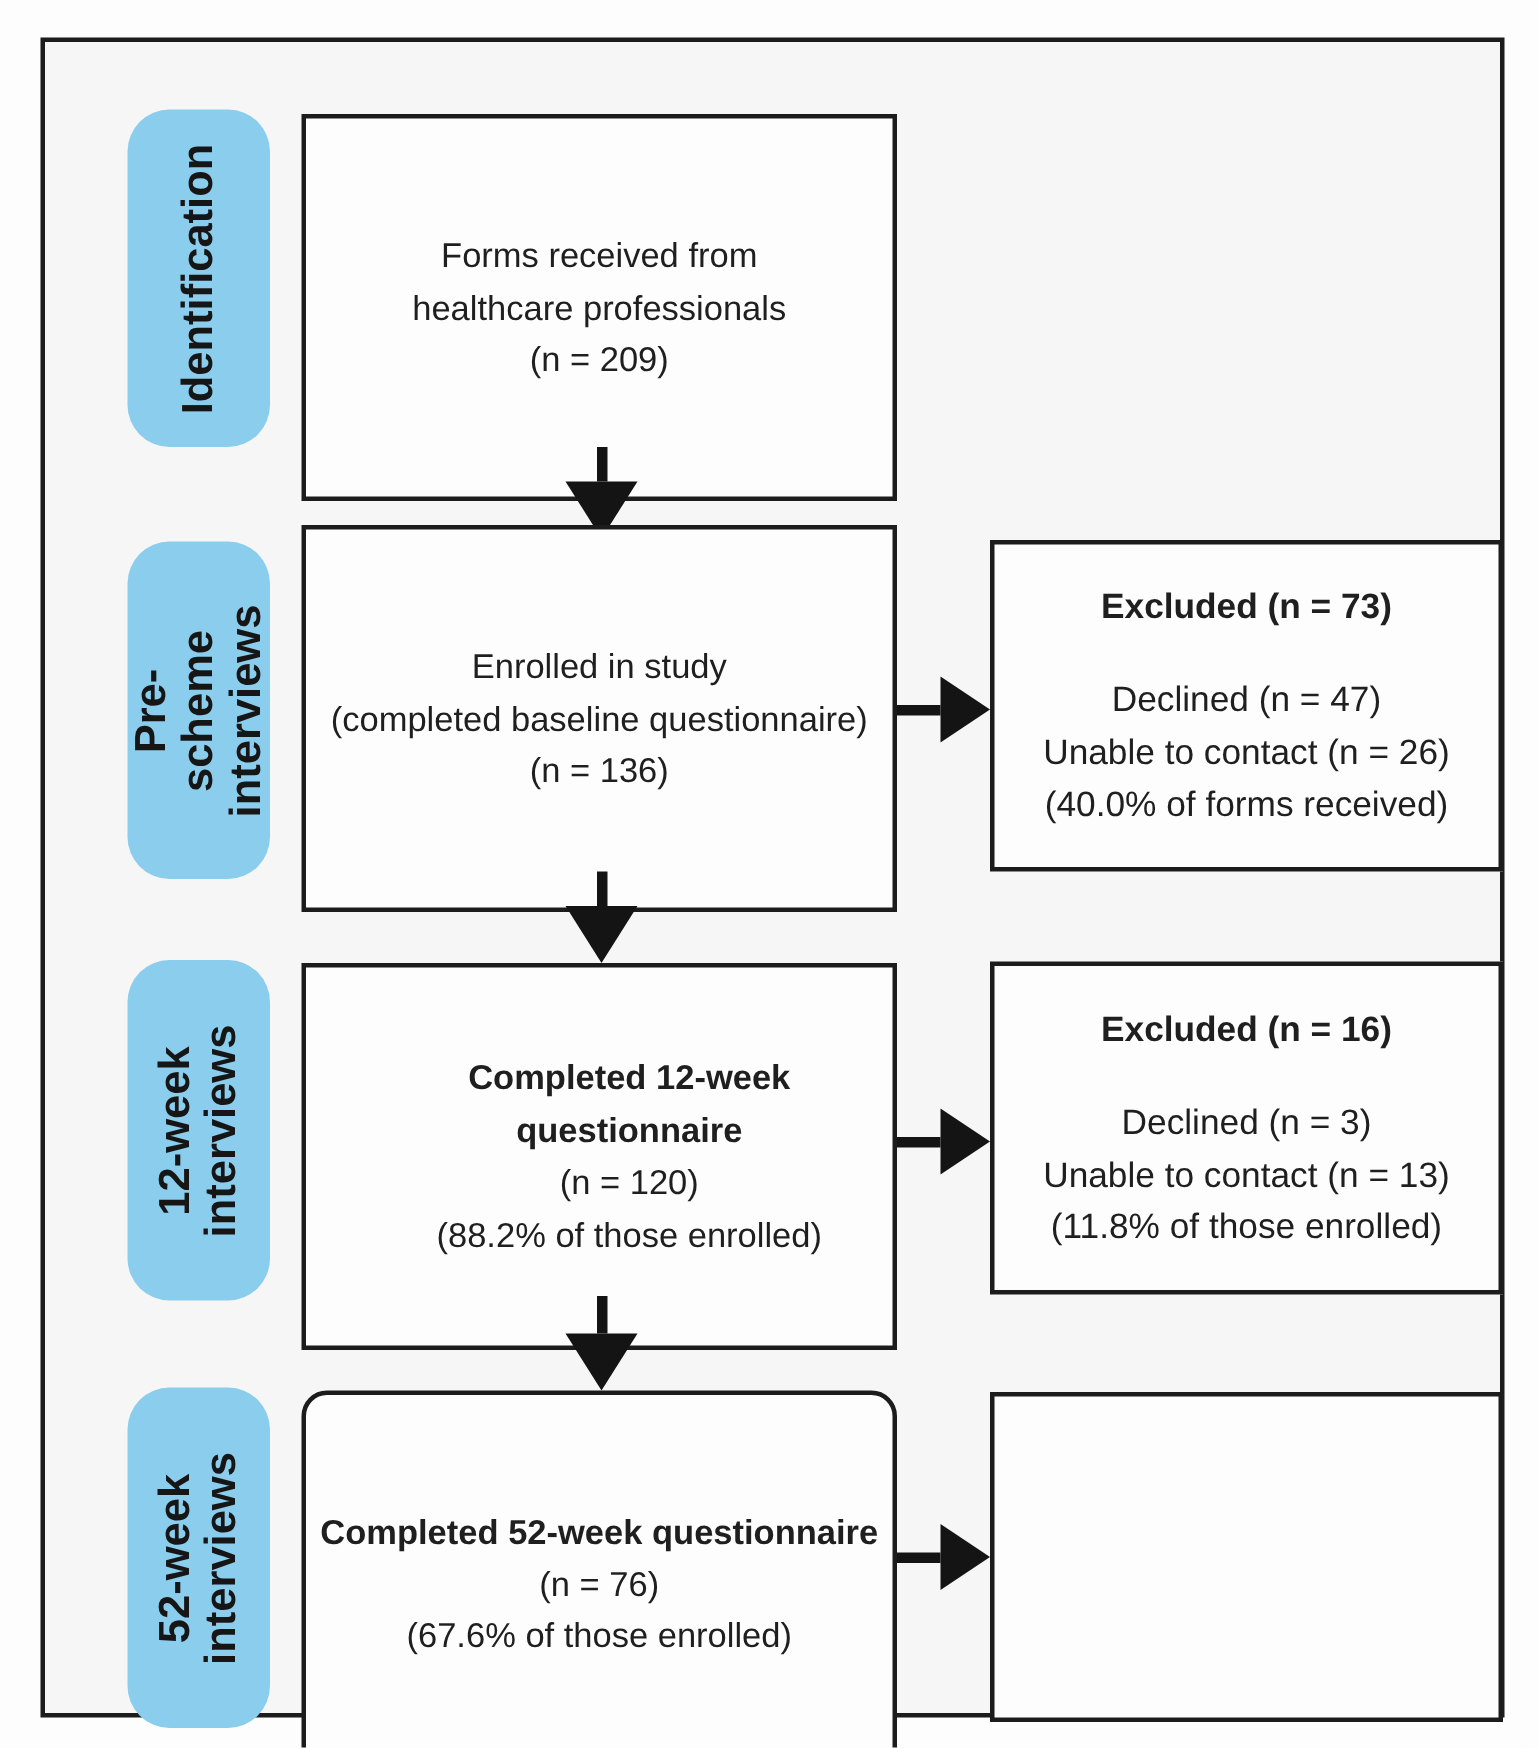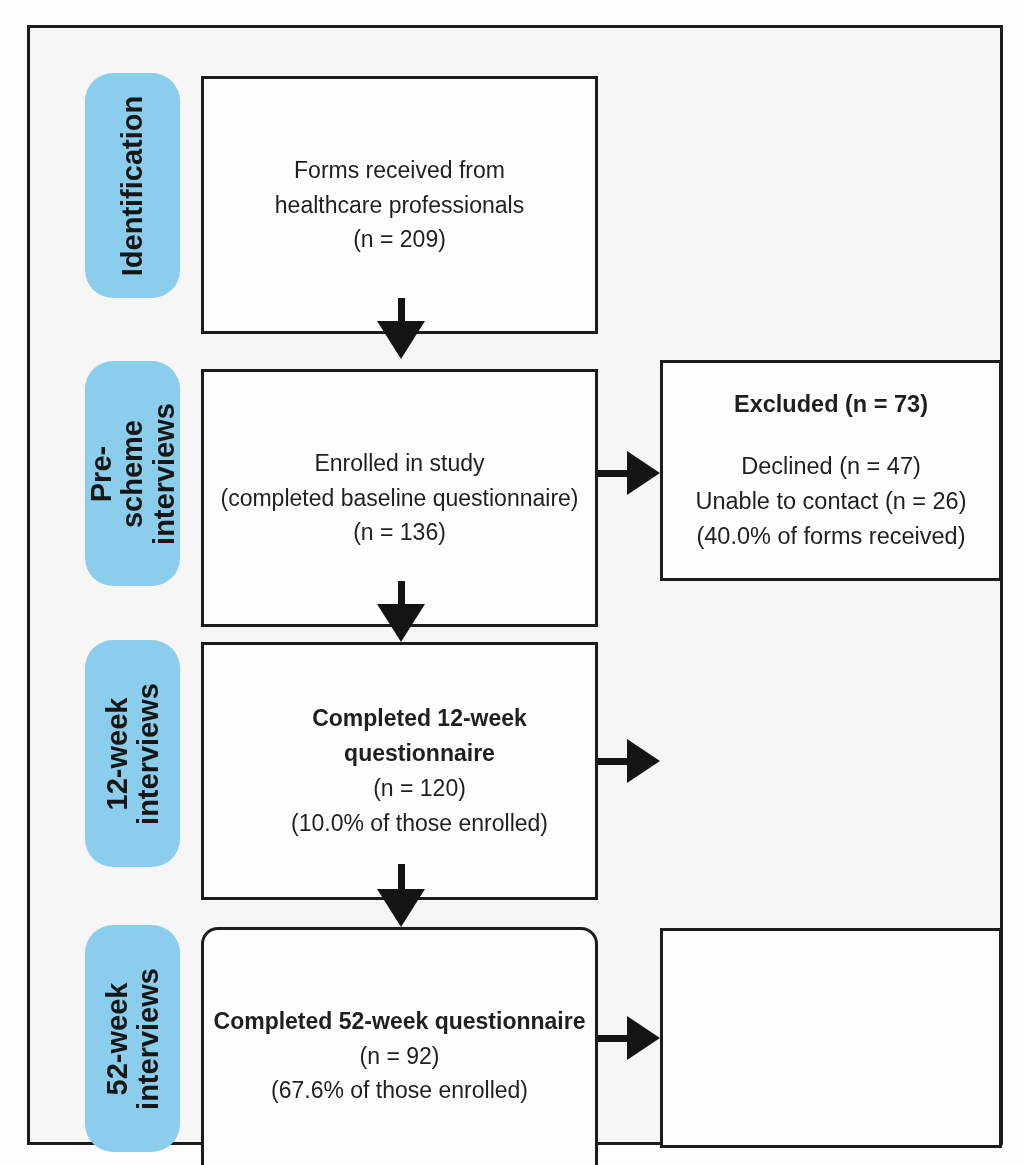--- a/index.html
+++ b/index.html
@@ -96,21 +96,21 @@
     border-top: 22px solid transparent;
     border-bottom: 22px solid transparent;
     border-left: 33px solid var(--arrow);
   }
   
   #label1 { top: 45px;  height: 225px; }
   #label2 { top: 333px; height: 225px; }
   #label3 { top: 612px; height: 227px; }
   #label4 { top: 897px; height: 227px; }
   #box1 { top: 48px;  }
-  #box2 { top: 341px; }
+  #box2 { top: 322px; }
   #box3 { top: 614px; padding-left: 40px; }
   #box4 { top: 899px; border-radius: 17px; }
   #excl1 { top: 332px; height: 221px; }
   #excl2 { top: 613px; height: 222px; }
   #excl3 { top: 900px; height: 220px; }
   #adown1 { top: 270px; height: 61px; }
   #adown2 { top: 553px; height: 61px; }
   #adown3 { top: 836px; height: 63px; }
   #aright1 { top: 423px; }
   #aright2 { top: 711px; }
@@ -159,38 +159,44 @@
       <div class="head"></div>
     </div>
 
     <div class="stage-label" id="label3">
       <span class="txt">12-week
 interviews</span>
     </div>
     <div class="box" id="box3">
       <span class="bold-line">Completed 12-week questionnaire</span>
       <span class="lines">(n = 120)
-(10.0% of those enrolled)</span>
+(88.2% of those enrolled)</span>
     </div>
     <div class="arrow-right" id="aright2">
       <div class="stem"></div>
       <div class="head"></div>
+    </div>
+    <div class="excl" id="excl2">
+      <span class="title">Excluded (n = 16)</span>
+      <span class="lines">Declined (n = 3)
+Unable to contact (n = 13)
+(11.8% of those enrolled)</span>
     </div>
     <div class="arrow-down" id="adown3">
       <div class="stem"></div>
       <div class="head"></div>
     </div>
 
     <div class="stage-label" id="label4">
       <span class="txt">52-week
 interviews</span>
     </div>
     <div class="box" id="box4">
       <span class="bold-line">Completed 52-week questionnaire</span>
-      <span class="lines">(n = 92)
+      <span class="lines">(n = 76)
 (67.6% of those enrolled)</span>
     </div>
     <div class="arrow-right" id="aright3">
       <div class="stem"></div>
       <div class="head"></div>
     </div>
     <div class="excl" id="excl3">
     </div>
 
   </div>

